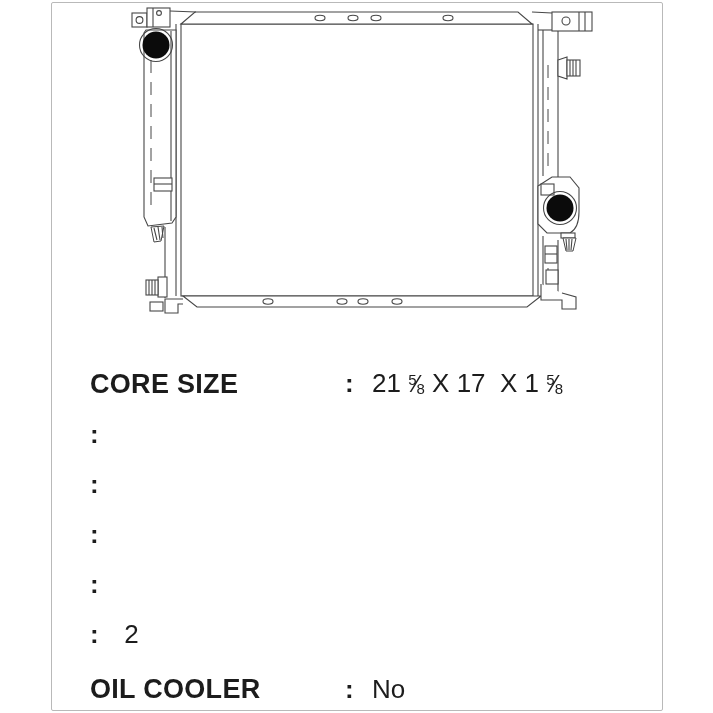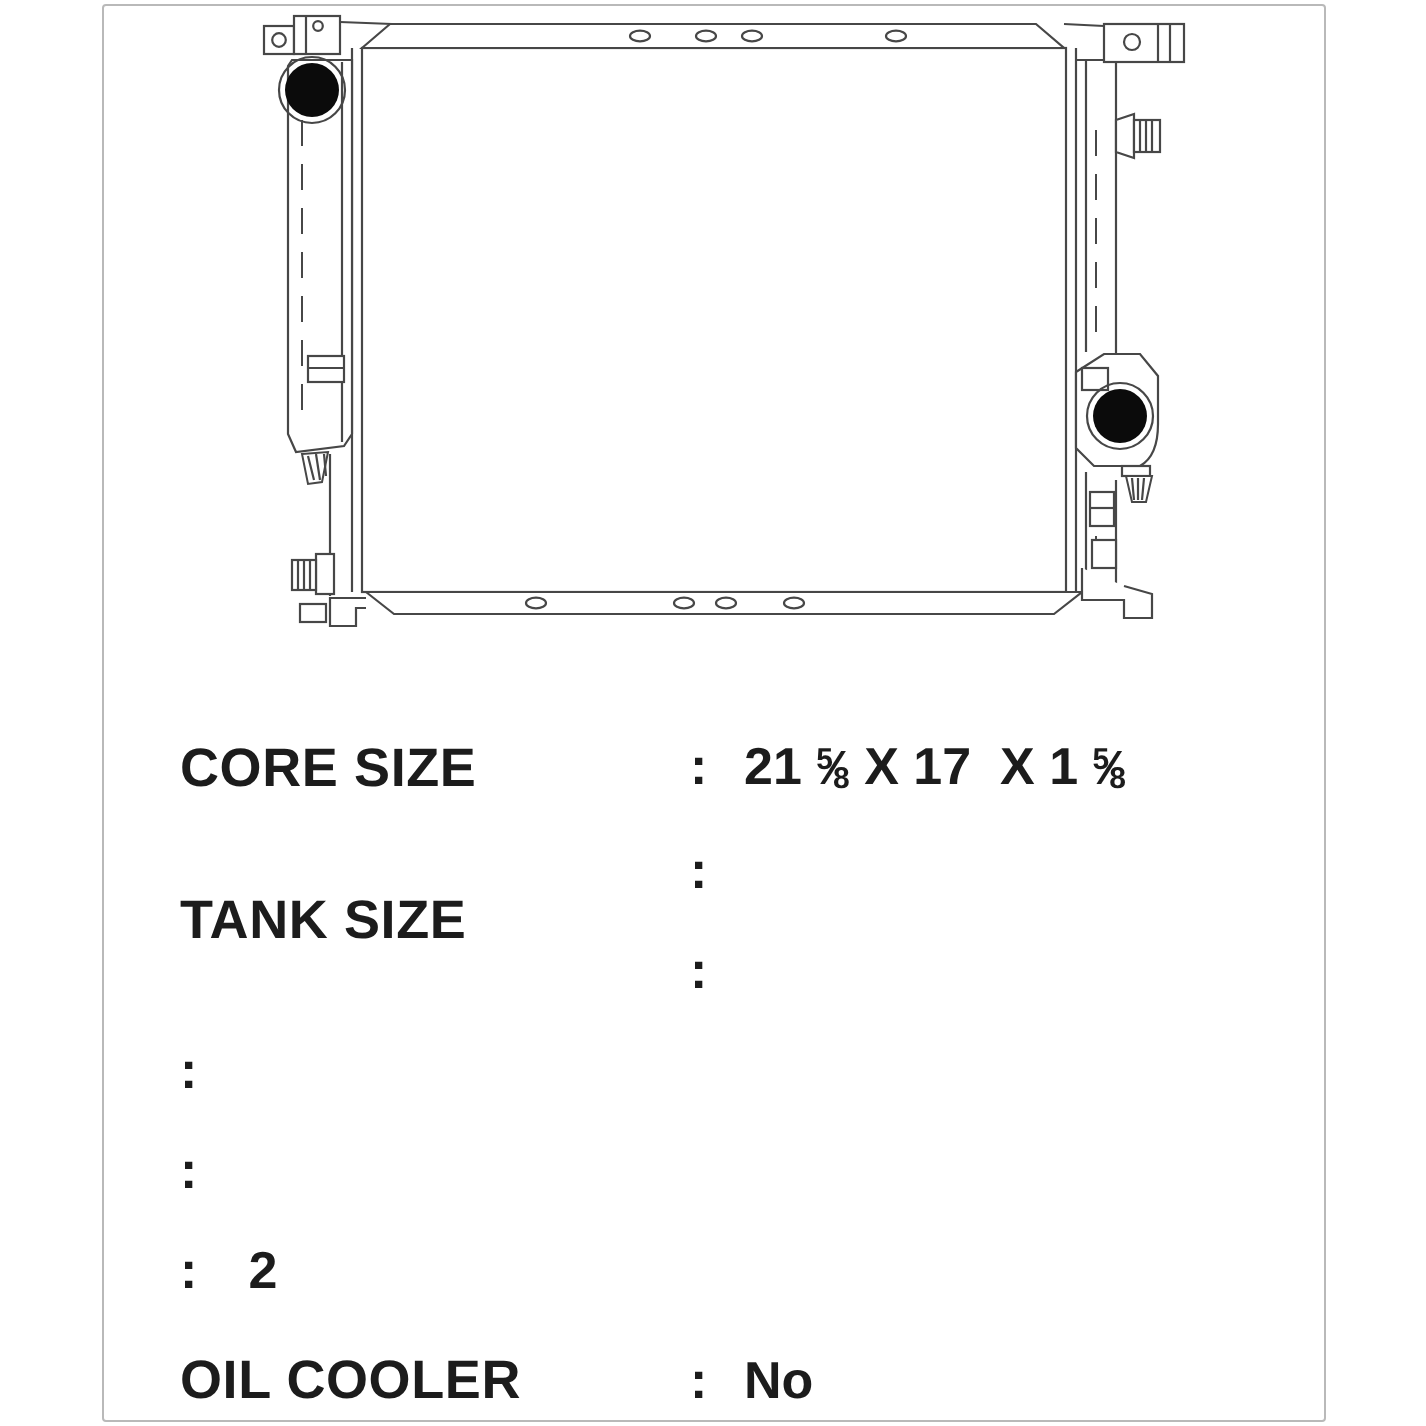--- a/index.html
+++ b/index.html
@@ -41,21 +41,21 @@
     font-size:27px;font-weight:700;line-height:50px;
     letter-spacing:.3px;white-space:nowrap;
   }
   .spec-lines{flex:1 1 auto;}
   .spec-line{display:flex;line-height:50px;}
   .spec-colon{
     width:27px;flex:0 0 27px;
     font-size:26px;font-weight:700;
   }
   .spec-value{
-    font-size:26px;font-weight:700;white-space:pre-wrap;
+    font-size:26px;font-weight:400;white-space:pre-wrap;
   }
   .frac{white-space:nowrap;}
   .frac sup{font-size:15px;vertical-align:.5em;line-height:0;}
   .frac .fslash{font-size:24px;margin:0 -2px;}
   .frac sub{font-size:15px;vertical-align:-.12em;line-height:0;}
 </style>
 </head>
 <body>
 
 <div class="image-frame"></div>
@@ -186,21 +186,20 @@
     <div class="spec-row">
       <div class="spec-label">CORE SIZE</div>
       <div class="spec-lines">
         <div class="spec-line">
           <span class="spec-colon">:</span>
           <span class="spec-value">21 <span class="frac"><sup>5</sup><span class="fslash">⁄</span><sub>8</sub></span> X 17  X 1 <span class="frac"><sup>5</sup><span class="fslash">⁄</span><sub>8</sub></span></span>
         </div>
       </div>
     </div>
     <div class="spec-row">
-      <div class="spec-label">TANK SIZE</div>
       <div class="spec-lines">
         <div class="spec-line">
           <span class="spec-colon">:</span>
         </div>
         <div class="spec-line">
           <span class="spec-colon">:</span>
         </div>
       </div>
     </div>
     <div class="spec-row">

